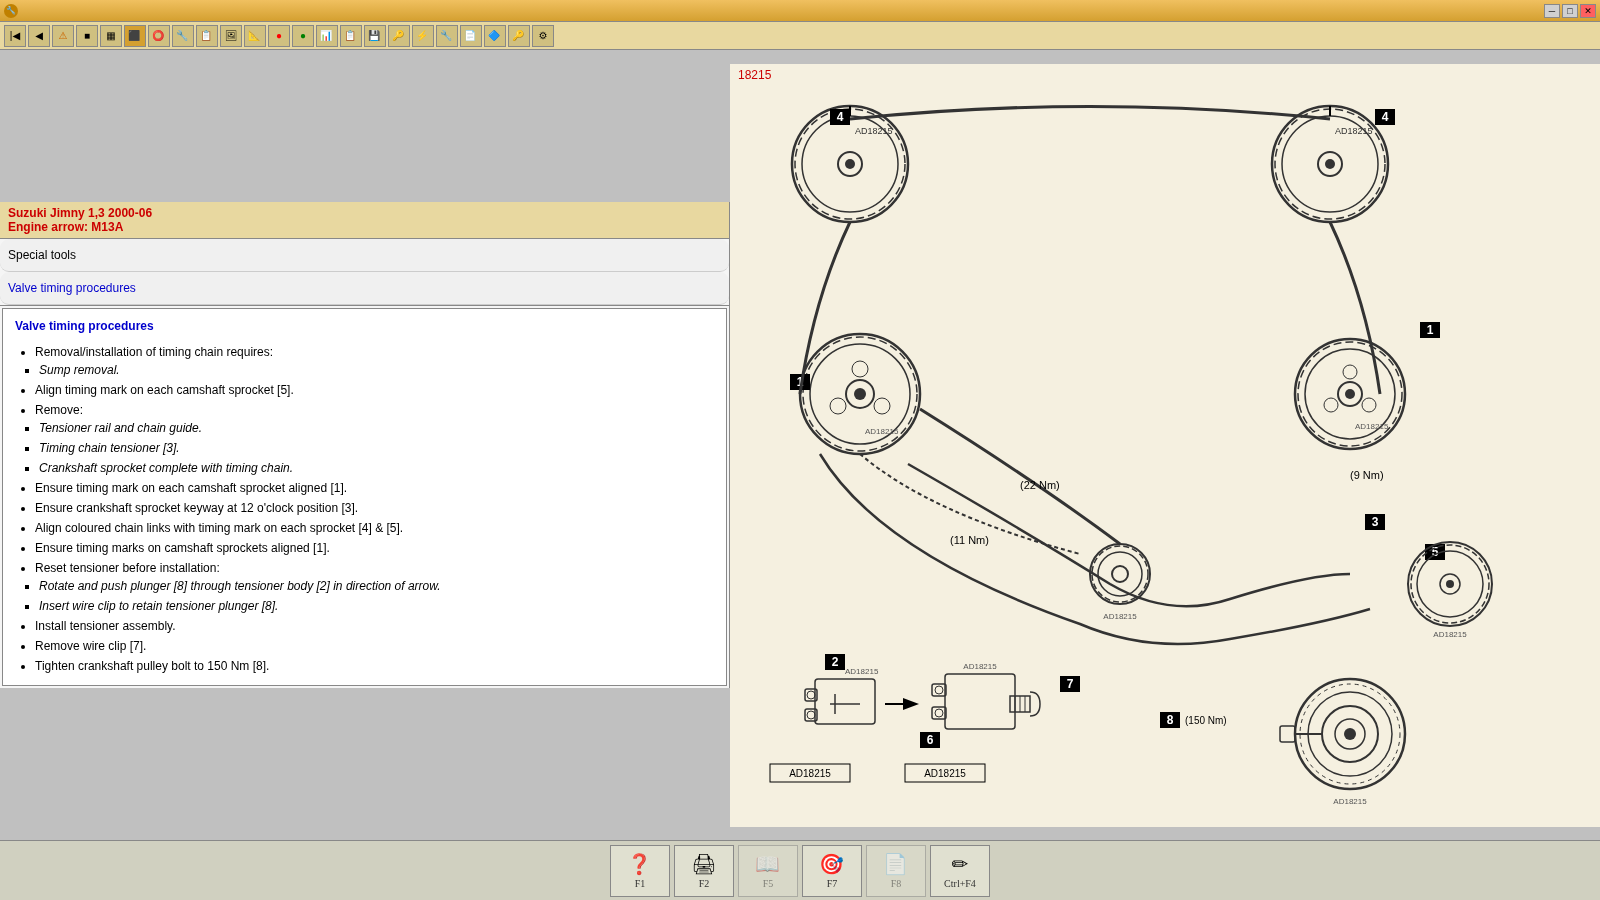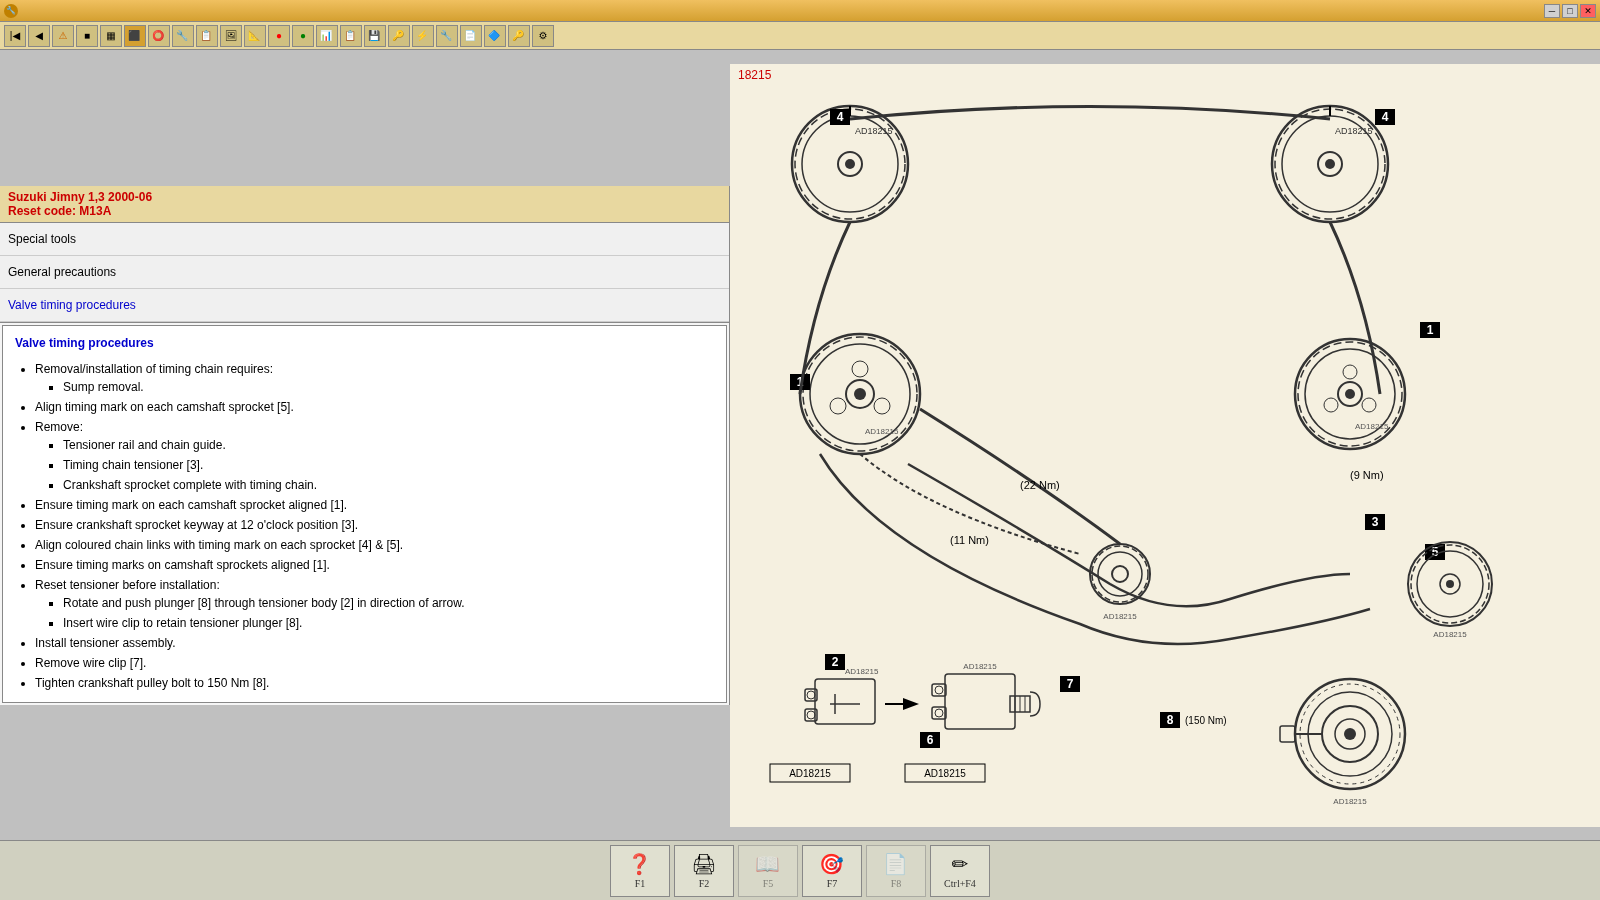--- a/index.html
+++ b/index.html
@@ -131,22 +131,23 @@
       font-weight: bold;
       margin-bottom: 8px;
     }
     .procedure-content ul {
       margin-left: 20px;
     }
     .procedure-content ul li {
       margin-bottom: 2px;
     }
     .procedure-content ul ul {
-      margin-left: 28px;
+      margin-left: 4px;
       list-style: square;
+      font-style: italic;
     }
 
     
     #bottom-bar {
       height: 60px;
       background: #d0d0c0;
       border-top: 1px solid #888;
       display: flex;
       align-items: center;
       justify-content: center;
@@ -195,20 +196,21 @@
       display: flex; align-items: center; justify-content: center;
       font-size: 8px;
       color: white;
     }
 
     .nav-section {
       padding: 9px 8px;
       border-bottom: 1px solid #ccc;
       background: #f0f0f0;
       font-size: 12px;
+      border-radius: 9px;
     }
     .nav-section.clickable { cursor: pointer; }
     .nav-section.active-link { color: #0000dd; cursor: pointer; }
 
     
     #top-left {
       max-height: 170px;
       overflow-y: auto;
       border-bottom: 1px solid #888;
     }
@@ -253,29 +255,26 @@
   <div class="toolbar-btn">⚙</div>
 </div>
 
 <div id="app-body">
   <div id="content-area">
 
     <div id="left-panel">
 
       <div id="vehicle-info">
         <div class="vehicle-name">Suzuki  Jimny  1,3  2000-06</div>
-        <div class="engine-code">Reset code: M13A</div>
+        <div class="engine-code">Engine arrow: M13A</div>
       </div>
 
       <div id="top-left">
         <div class="nav-section clickable">
           <span>Special tools</span>
-        </div>
-        <div class="nav-section clickable">
-          <span>General precautions</span>
         </div>
         <div class="nav-section active-link" style="color:#0000cc;">
           <span>Valve timing procedures</span>
         </div>
       </div>
 
       <div id="scrollable-content">
         <div class="procedure-content">
           <div class="procedure-title">Valve timing procedures</div>
           <ul>

